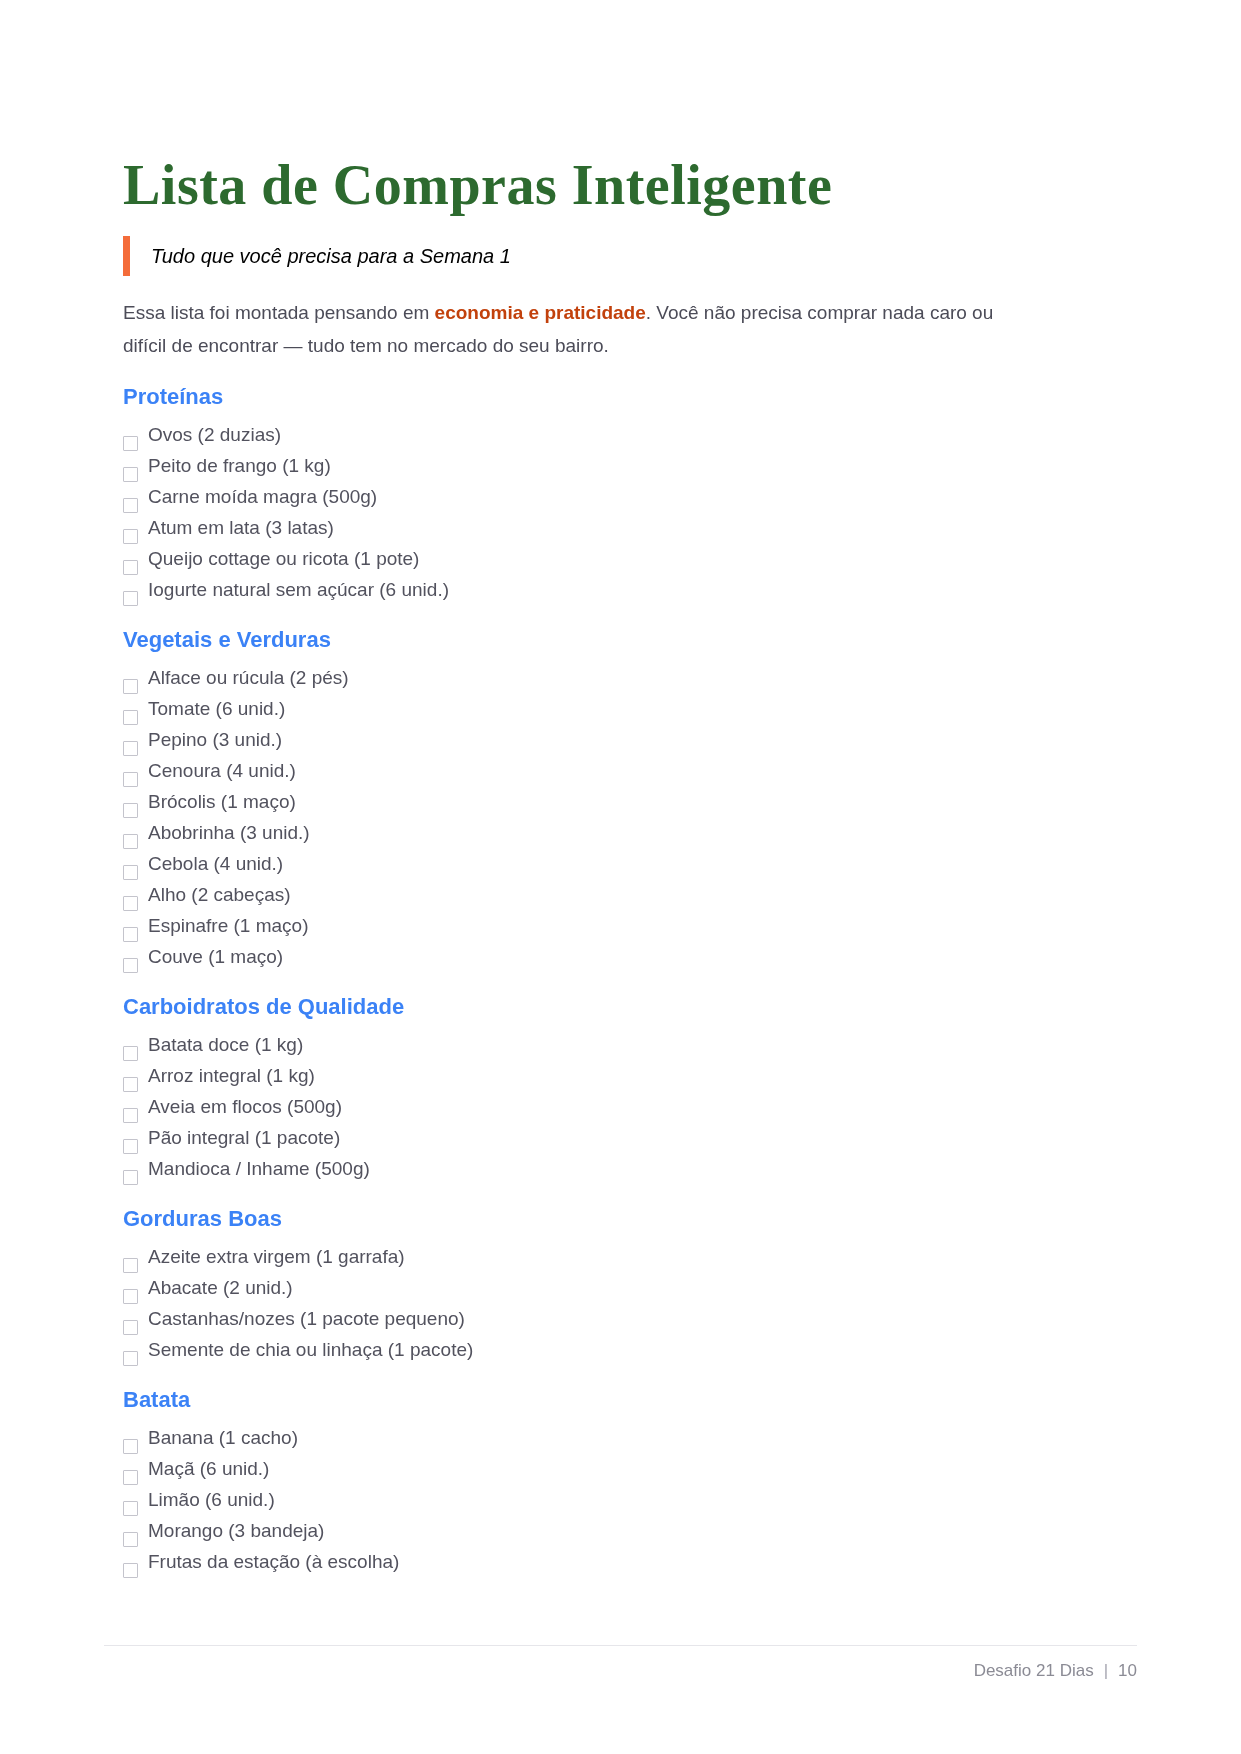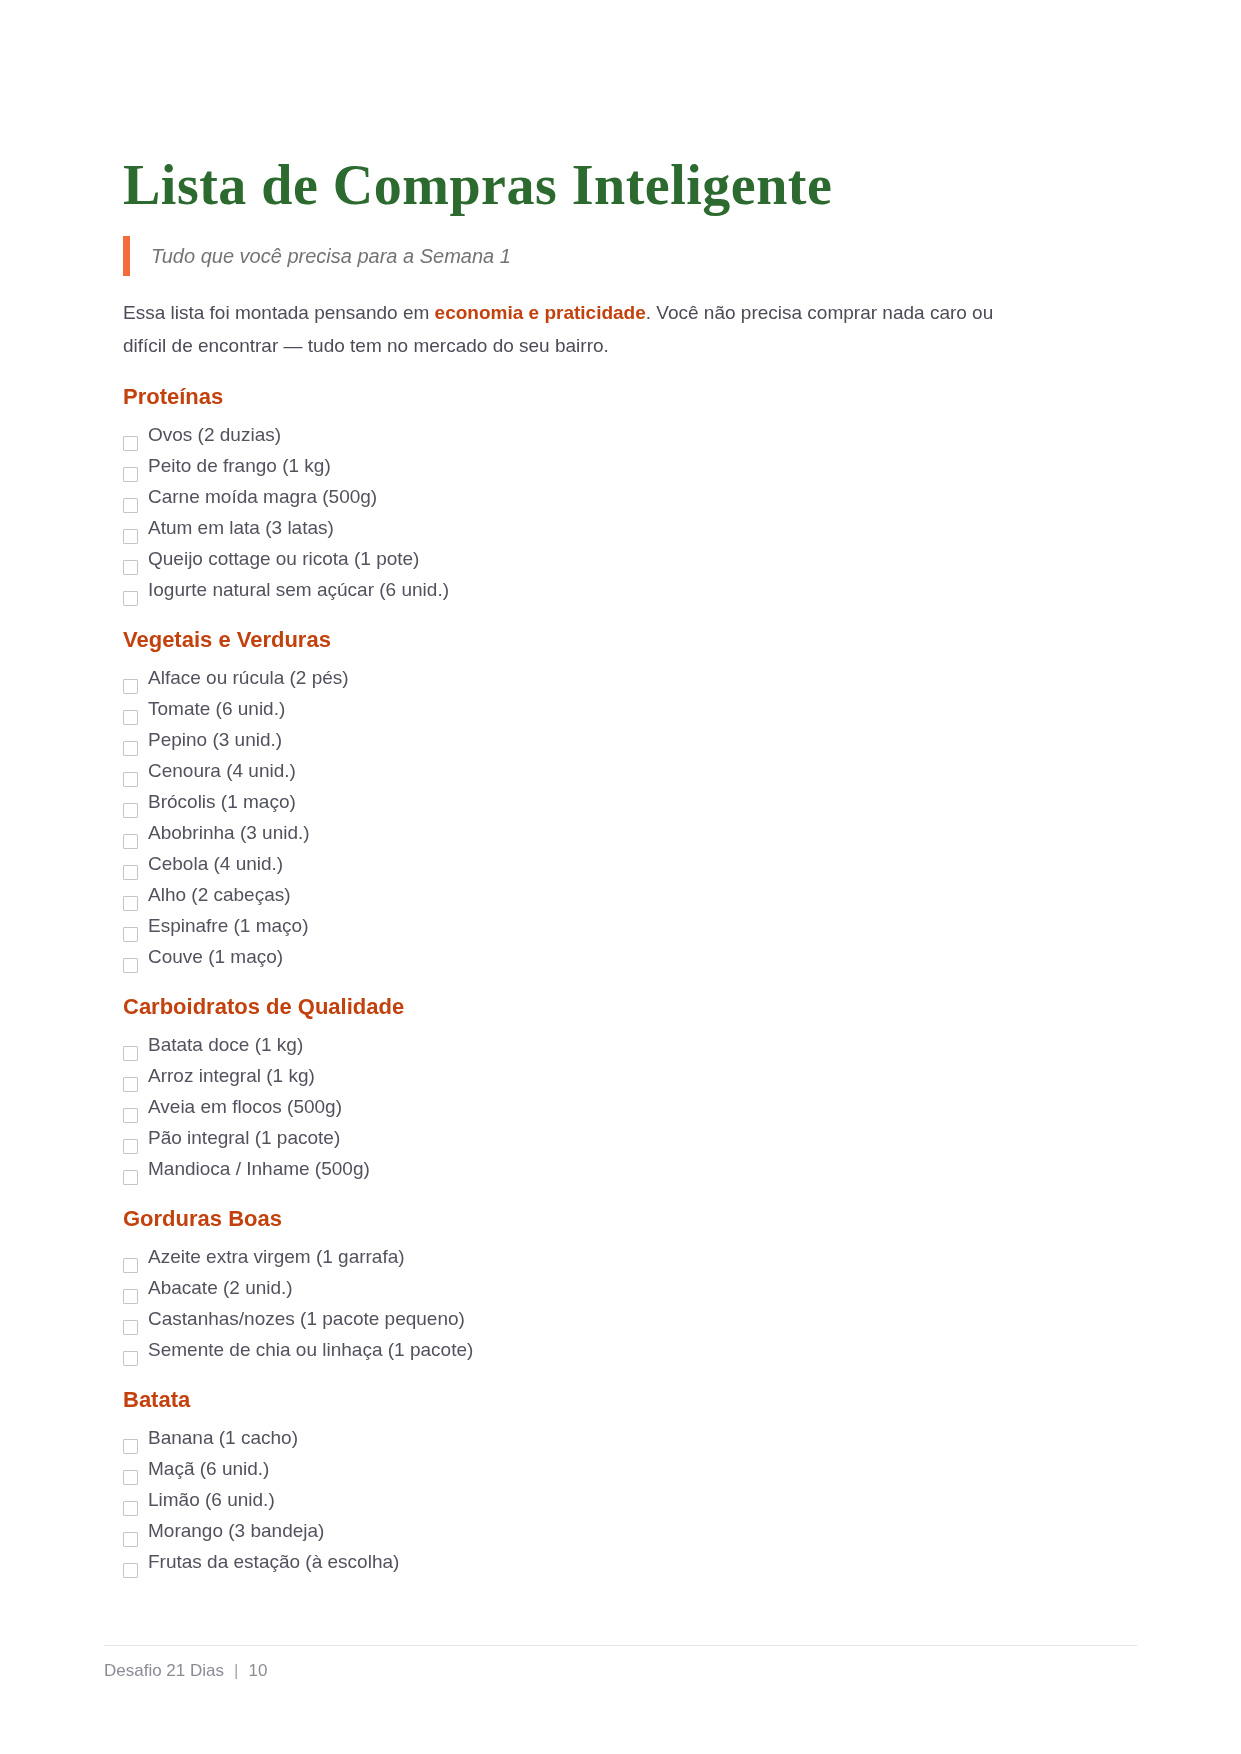--- a/index.html
+++ b/index.html
@@ -36,42 +36,42 @@
     min-height: 40px;
   }
   .subtitle-bar {
     width: 7px;
     background: #f46c3a;
     flex: 0 0 7px;
   }
   .subtitle-text {
     font-style: italic;
     font-size: 20px;
-    color: #737373;
+    color: #000000;
     padding-left: 21px;
     display: flex;
     align-items: center;
   }
   .intro {
     font-size: 19px;
     line-height: 33px;
     color: #4c4c58;
     margin: 0;
     max-width: 905px;
   }
   .intro b {
     color: #c2410c;
   }
   .section {
     margin-top: 22px;
   }
   .section-heading {
     font-size: 22px;
     font-weight: 700;
-    color: #c2410c;
+    color: #3b82f6;
     line-height: 26px;
     margin: 0 0 9px 0;
   }
   ul.checklist {
     list-style: none;
     margin: 0;
     padding: 0;
   }
   ul.checklist li {
     font-size: 19px;
@@ -90,21 +90,21 @@
     flex: 0 0 13px;
     transform: translateY(1px);
   }
   .footer {
     position: absolute;
     left: 104px;
     right: 104px;
     top: 1645px;
     border-top: 1px solid #e6e6ea;
     padding-top: 15px;
-    text-align: left;
+    text-align: right;
     font-size: 17px;
     color: #8b8b95;
   }
   .footer .sep {
     margin: 0 10px;
     color: #a6a6b0;
   }
 </style>
 </head>
 <body>

